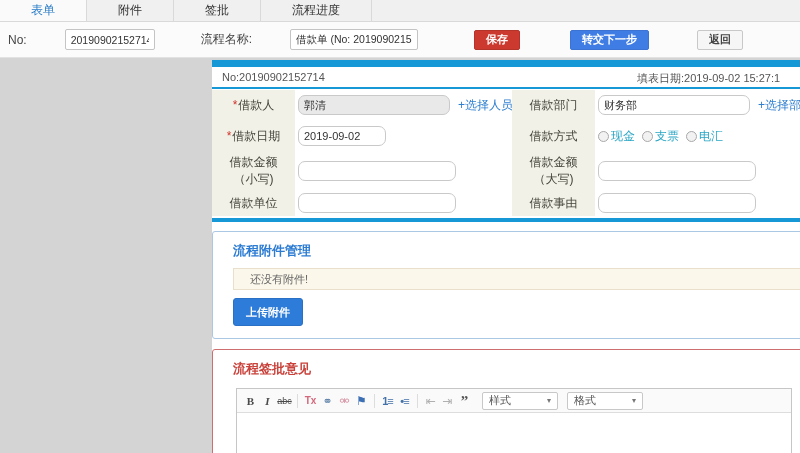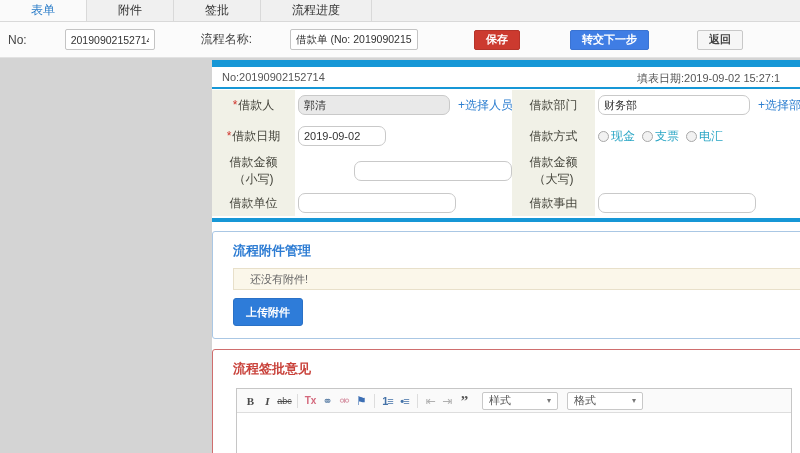--- a/index.html
+++ b/index.html
@@ -58,21 +58,21 @@
   .meta-no { position:absolute; left:10px; top:4px; }
   .meta-date { position:absolute; left:425px; top:4px; white-space:nowrap; }
   .blue-line { height:2px; background:#1697d6; }
   
   .form-grid { display:grid; grid-template-columns:83px 217px 83px 405px; margin-top:1px; }
   .lbl {
     background:#f1f1e7; display:flex; align-items:center; justify-content:center;
     text-align:center; font-size:12px; color:#45453c; padding:2px 9px; line-height:17px;
   }
   .val { display:flex; align-items:center; padding-left:3px; font-size:12px; }
-  .r1 { min-height:30px; } .r2 { min-height:32px; } .r3 { min-height:38px;justify-content:flex-end; } .r4 { min-height:26px; }
+  .r1 { min-height:30px; } .r2 { min-height:32px; } .r3 { min-height:38px; } .r4 { min-height:26px; }
   .req { color:#d0342c; margin-right:1px; }
   .inp {
     height:20px; border:1px solid #c9c9c9; border-radius:7px; background:#fff;
     font-size:11px; color:#333; padding:0 5px;
     font-family:"Liberation Sans","DejaVu Sans",sans-serif;
   }
   .inp.ro { background:#e9e9e9; }
   .w-person { width:152px; } .w-date { width:88px; } .w-std { width:158px; }
   .sel-link { color:#2e7fd0; font-size:12px; margin-left:8px; text-decoration:none; white-space:nowrap; }
   .radio-opt { display:inline-flex; align-items:center; margin-right:7px; color:#2aa6c5; font-size:12px; cursor:pointer; }

